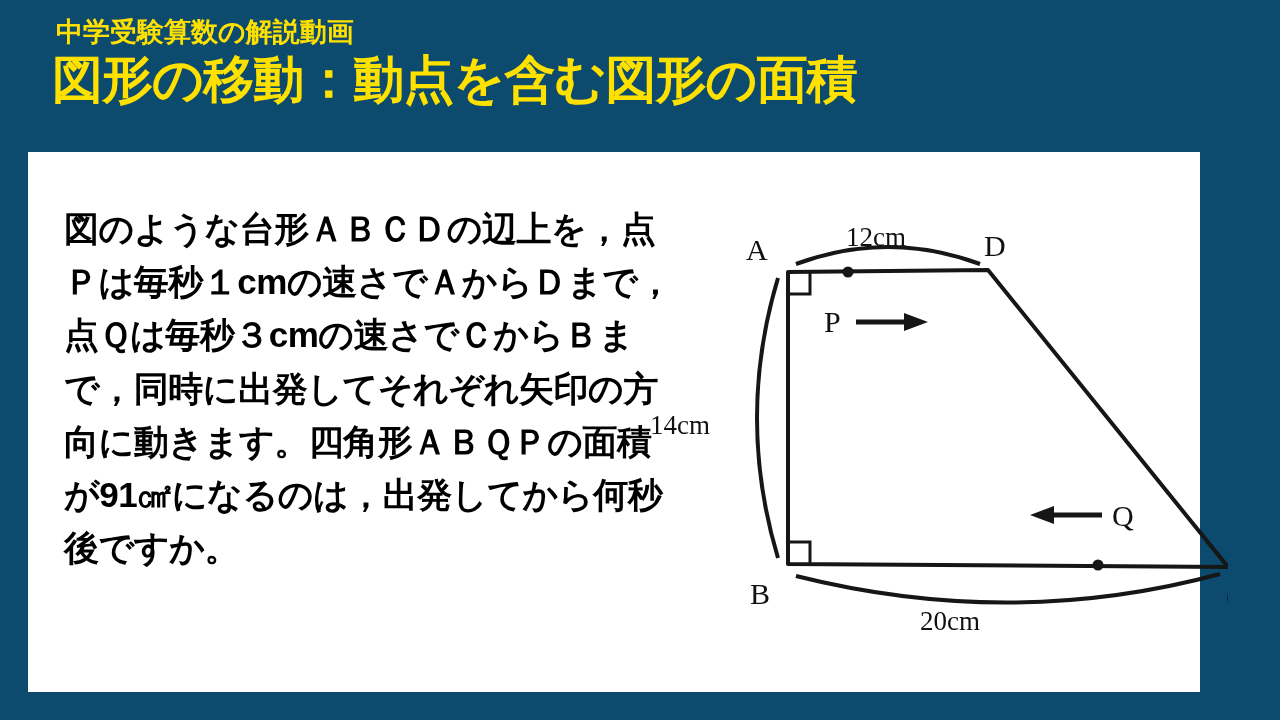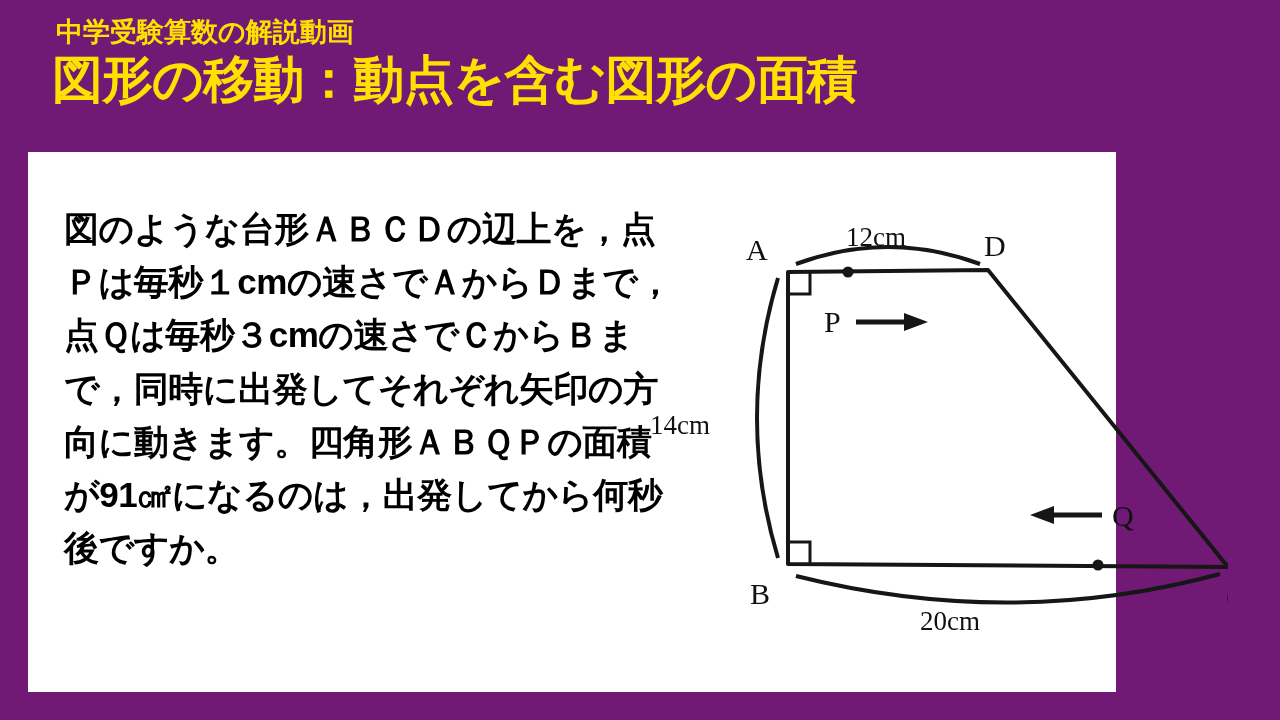--- a/index.html
+++ b/index.html
@@ -10,21 +10,21 @@
     width: 1280px;
     height: 720px;
     background: #101436;
     font-family: "Liberation Sans", sans-serif;
     overflow: hidden;
   }
   .slide {
     position: relative;
     width: 1280px;
     height: 720px;
-    background: #701a75;
+    background: #0c4a6e;
   }
   .header {
     position: absolute;
     left: 0;
     top: 0;
     width: 1280px;
     height: 148px;
   }
   .eyebrow {
     position: absolute;
@@ -44,21 +44,21 @@
     line-height: 1.0;
     font-weight: bold;
     color: #ffe100;
     letter-spacing: -1px;
     white-space: nowrap;
   }
   .card {
     position: absolute;
     left: 28px;
     top: 152px;
-    width: 1088px;
+    width: 1172px;
     height: 540px;
     background: #ffffff;
   }
   .problem-text {
     position: absolute;
     left: 36px;
     top: 50px;
     width: 620px;
     font-size: 35px;
     line-height: 1.52;

